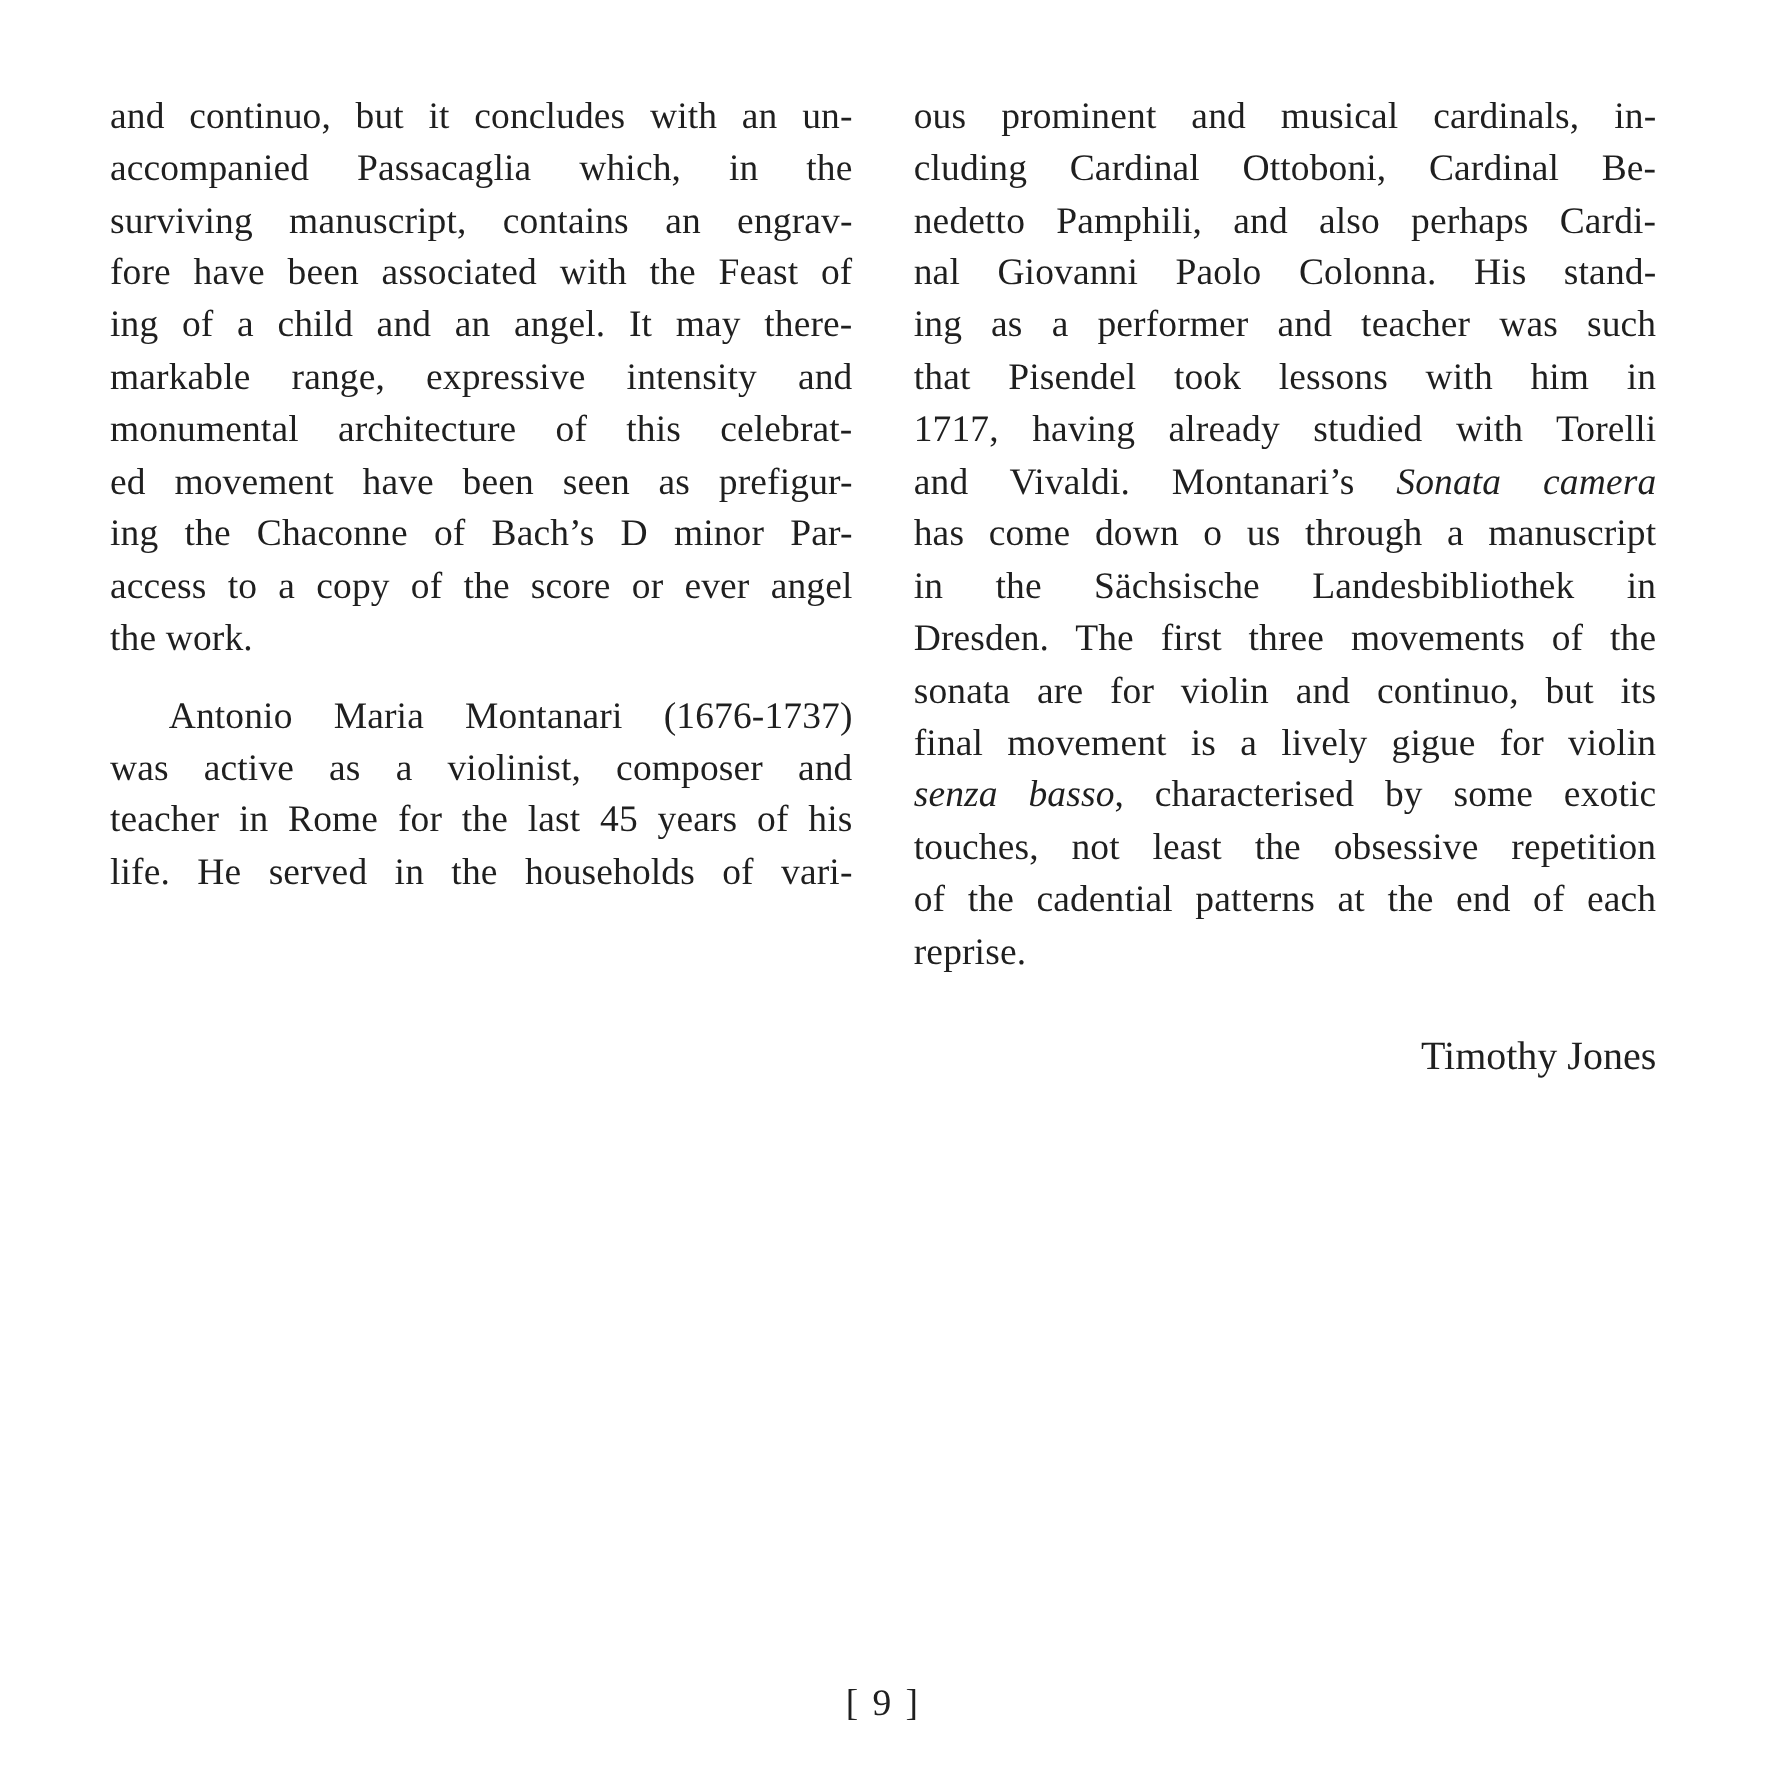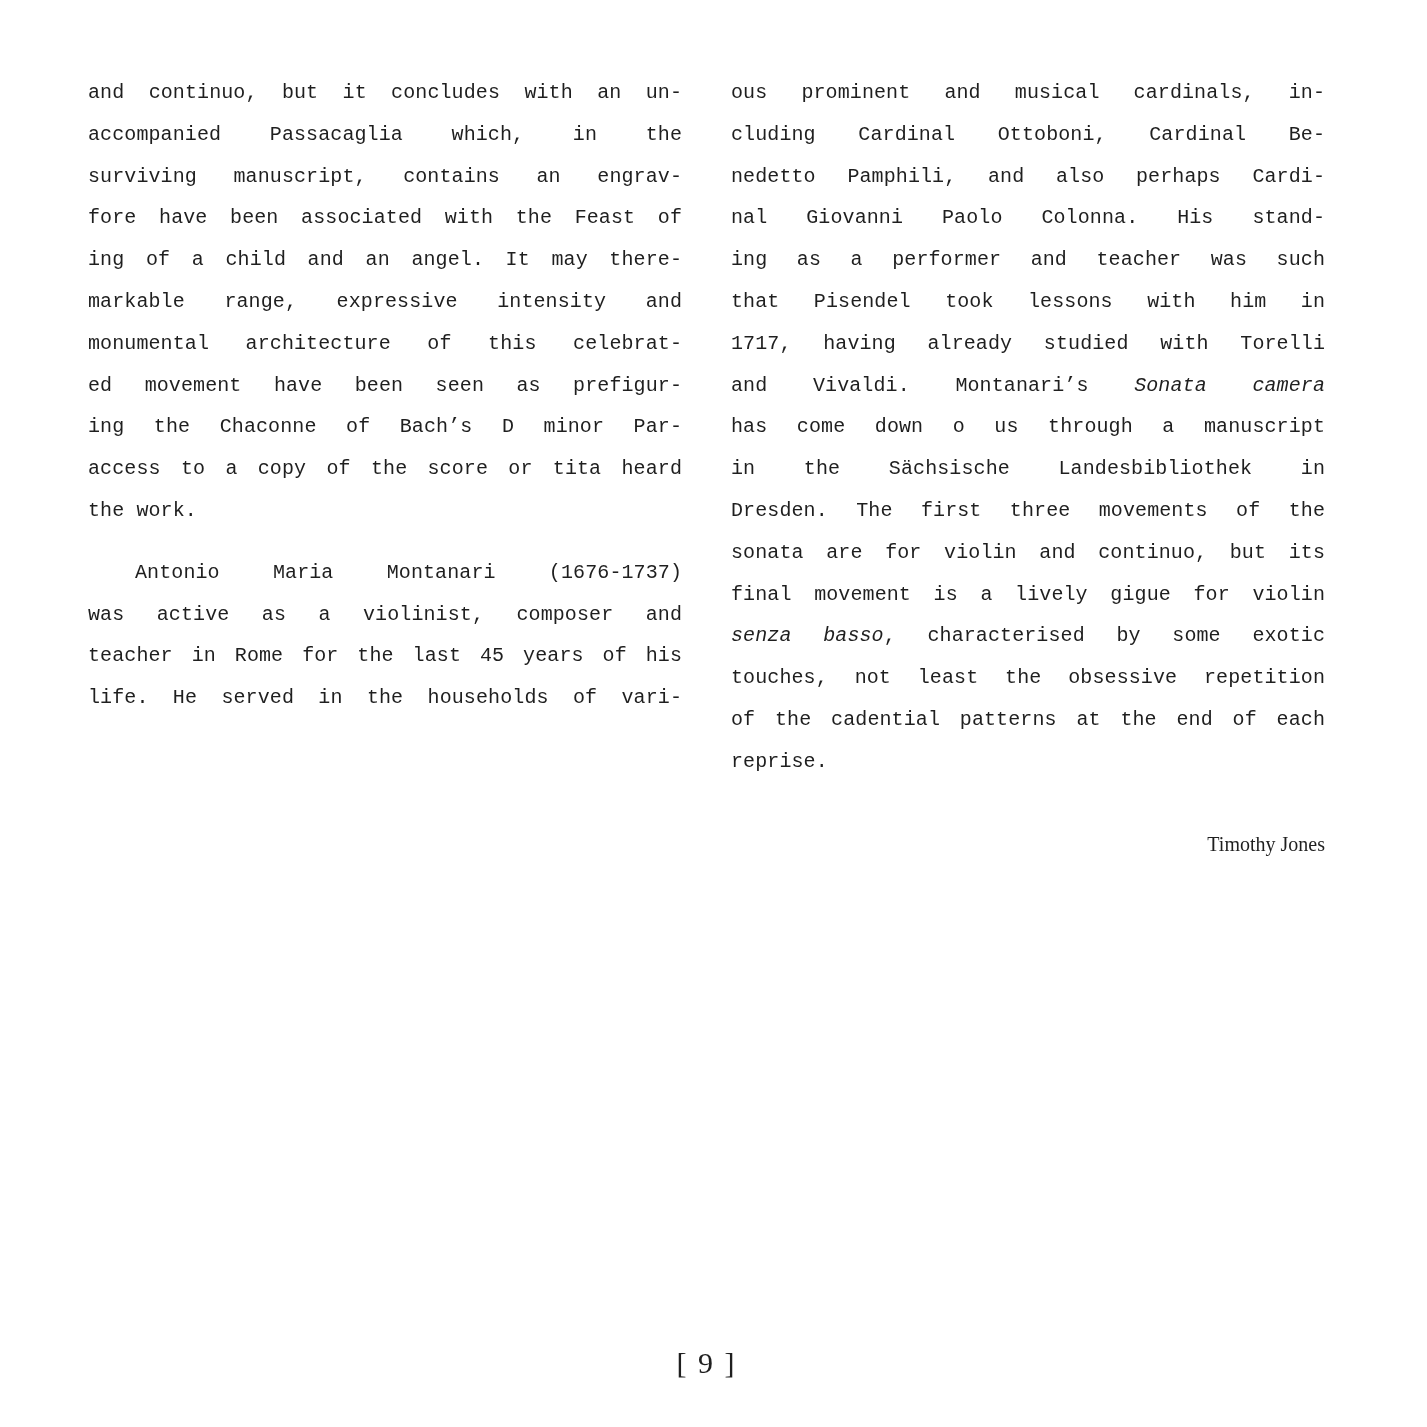--- a/index.html
+++ b/index.html
@@ -22,41 +22,40 @@
     width: 1237px;
   }
   .columns {
     display: flex;
     gap: 49px;
   }
   .column {
     width: 594px;
   }
   .line {
-    font-size: 20px;
+    font-size: 30px;
     line-height: 41.8px;
     height: 41.8px;
     overflow: hidden;
     text-align: justify;
     letter-spacing: 0.1px;
-    font-family: Liberation Mono, monospace;
   }
   .line.j {
     text-align-last: justify;
   }
   .line.indent {
     text-indent: 47px;
     margin-top: 20px;
   }
   .line .it {
     font-style: italic;
   }
   .byline {
     margin-top: 41.8px;
-    font-size: 20px;
+    font-size: 32px;
     line-height: 41.8px;
     text-align: right;
   }
   .folio {
     position: absolute;
     top: 1342px;
     left: 88px;
     width: 1237px;
     text-align: center;
     font-size: 30px;
@@ -72,21 +71,21 @@
     <div class="column">
         <div class="line j"><span>and continuo, but it concludes with an un-</span></div>
         <div class="line j"><span>accompanied Passacaglia which, in the</span></div>
         <div class="line j"><span>surviving manuscript, contains an engrav-</span></div>
         <div class="line j"><span>fore have been associated with the Feast of</span></div>
         <div class="line j"><span>ing of a child and an angel. It may there-</span></div>
         <div class="line j"><span>markable range, expressive intensity and</span></div>
         <div class="line j"><span>monumental architecture of this celebrat-</span></div>
         <div class="line j"><span>ed movement have been seen as prefigur-</span></div>
         <div class="line j"><span>ing the Chaconne of Bach’s D minor Par-</span></div>
-        <div class="line j"><span>access to a copy of the score or tita heard</span></div>
+        <div class="line j"><span>access to a copy of the score or ever angel</span></div>
         <div class="line"><span>the work.</span></div>
         <div class="line j indent"><span>Antonio Maria Montanari (1676-1737)</span></div>
         <div class="line j"><span>was active as a violinist, composer and</span></div>
         <div class="line j"><span>teacher in Rome for the last 45 years of his</span></div>
         <div class="line j"><span>life. He served in the households of vari-</span></div>
       </div>
     <div class="column">
       <div>
           <div class="line j"><span>ous prominent and musical cardinals, in-</span></div>
           <div class="line j"><span>cluding Cardinal Ottoboni, Cardinal Be-</span></div>

